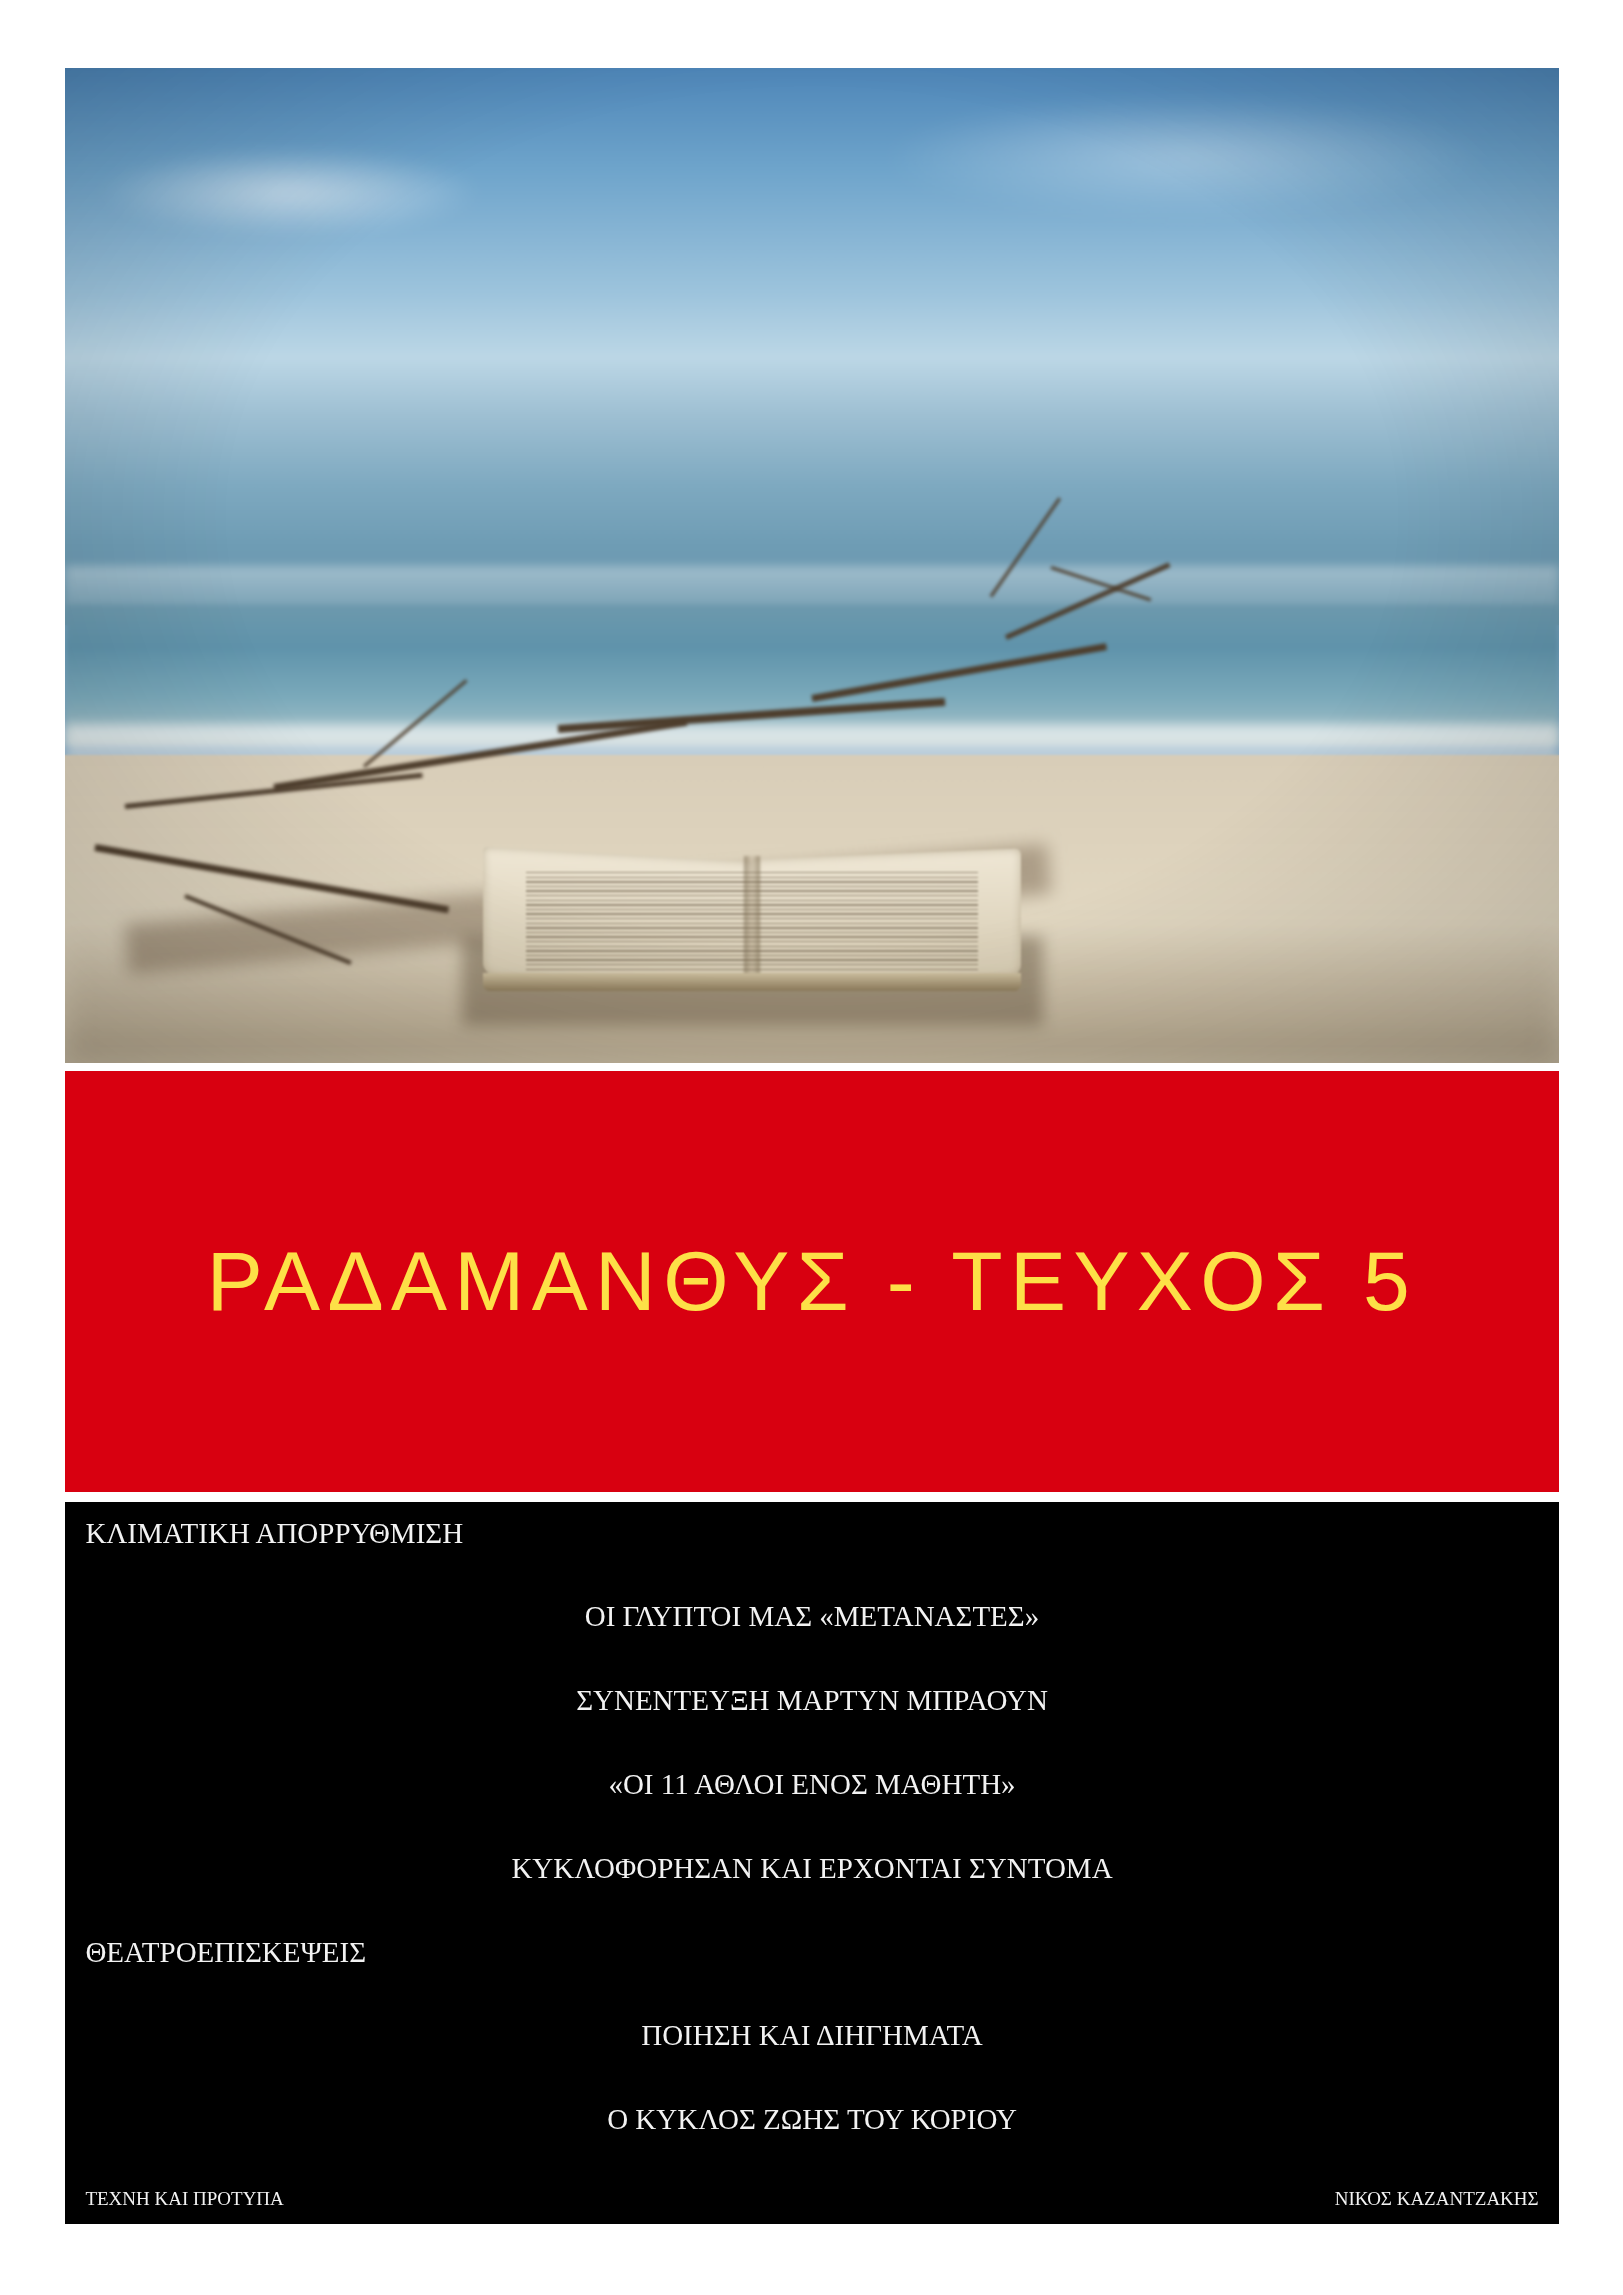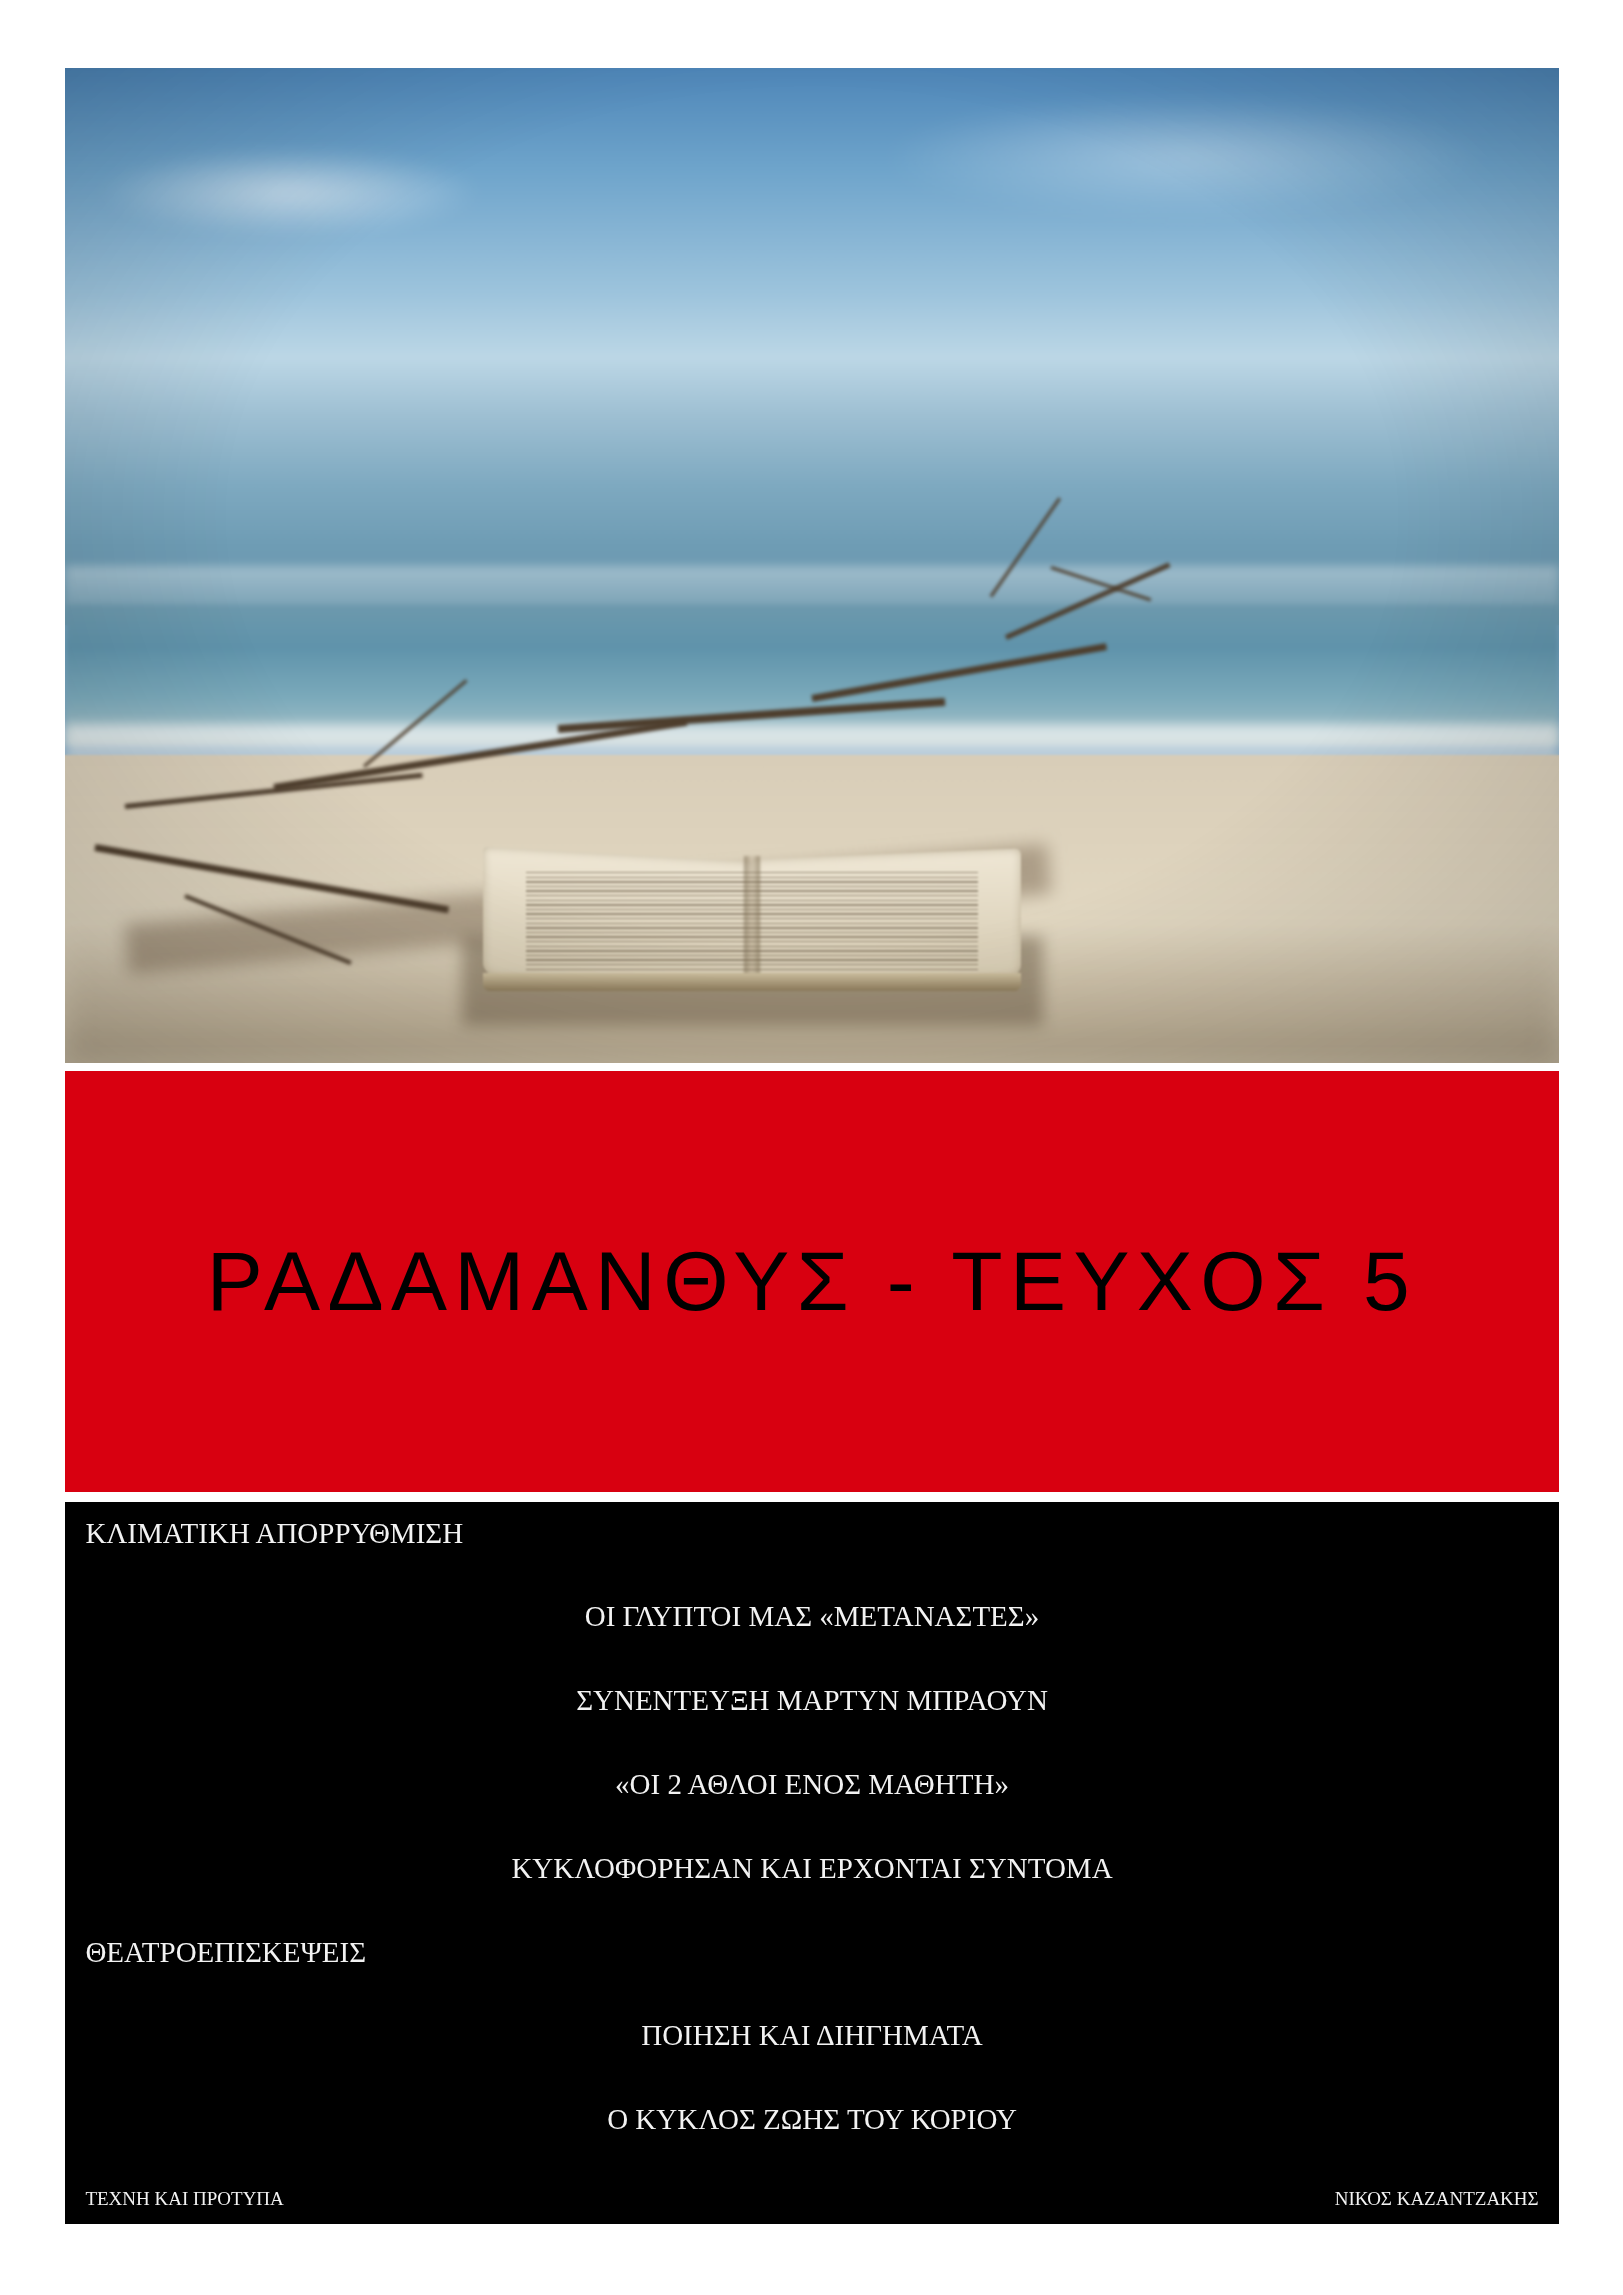--- a/index.html
+++ b/index.html
@@ -224,21 +224,21 @@
     left: 65px;
     top: 1071px;
     width: 1494px;
     height: 421px;
     background: #d80010;
     display: flex;
     align-items: center;
     justify-content: center;
   }
   .title-band-text {
-    color: #000000;
+    color: #fde047;
     font-family: "Liberation Sans", sans-serif;
     font-size: 84px;
     font-weight: 400;
     letter-spacing: 7.4px;
     white-space: nowrap;
   }
 
   
   .contents-band {
     position: absolute;
@@ -317,21 +317,21 @@
   </div>
 
   <div class="title-band">
     <div class="title-band-text">ΡΑΔΑΜΑΝΘΥΣ - ΤΕΥΧΟΣ 5</div>
   </div>
 
   <div class="contents-band">
     <div class="toc-line left">ΚΛΙΜΑΤΙΚΗ ΑΠΟΡΡΥΘΜΙΣΗ</div>
     <div class="toc-line center">ΟΙ ΓΛΥΠΤΟΙ ΜΑΣ «ΜΕΤΑΝΑΣΤΕΣ»</div>
     <div class="toc-line right">ΣΥΝΕΝΤΕΥΞΗ ΜΑΡΤΥΝ ΜΠΡΑΟΥΝ</div>
-    <div class="toc-line right">«ΟΙ 2 ΑΘΛΟΙ ΕΝΟΣ ΜΑΘΗΤΗ»</div>
+    <div class="toc-line right">«ΟΙ 11 ΑΘΛΟΙ ΕΝΟΣ ΜΑΘΗΤΗ»</div>
     <div class="toc-line center">ΚΥΚΛΟΦΟΡΗΣΑΝ ΚΑΙ ΕΡΧΟΝΤΑΙ ΣΥΝΤΟΜΑ</div>
     <div class="toc-line left">ΘΕΑΤΡΟΕΠΙΣΚΕΨΕΙΣ</div>
     <div class="toc-line right">ΠΟΙΗΣΗ ΚΑΙ ΔΙΗΓΗΜΑΤΑ</div>
     <div class="toc-line center">Ο ΚΥΚΛΟΣ ΖΩΗΣ ΤΟΥ ΚΟΡΙΟΥ</div>
     <div class="toc-split">
       <span>ΤΕΧΝΗ ΚΑΙ ΠΡΟΤΥΠΑ</span>
       <span>ΝΙΚΟΣ ΚΑΖΑΝΤΖΑΚΗΣ</span>
     </div>
   </div>
 

